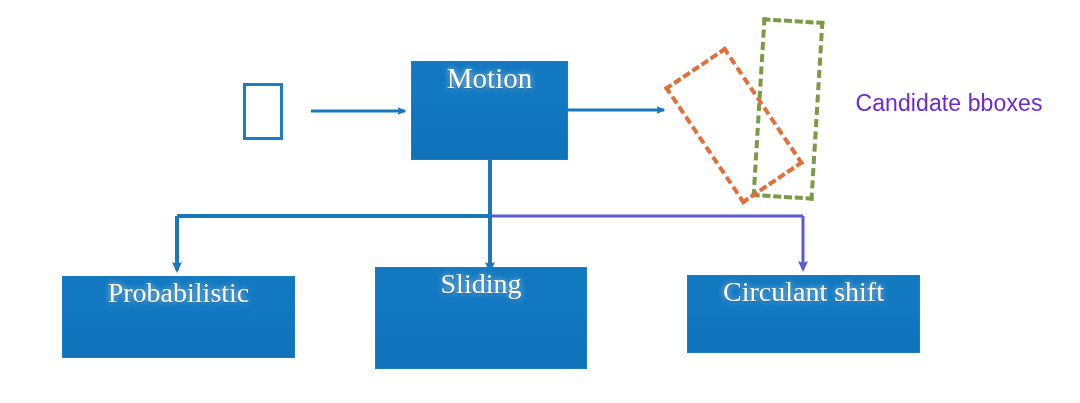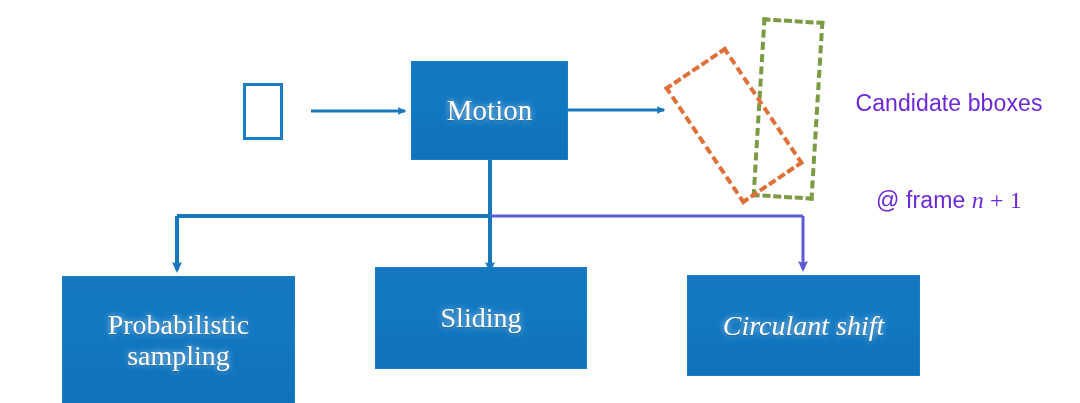--- a/index.html
+++ b/index.html
@@ -41,47 +41,45 @@
     font-size: 24px;
   }
   .procbox {
     position: absolute;
     background: linear-gradient(180deg, #1378c0 0%, #1278c2 40%, #0f72ba 100%);
     border: 1px solid #1a7ec4;
     box-sizing: border-box;
     display: flex;
     flex-direction: column;
     align-items: center;
-    justify-content: center;
     color: #ffffff;
     font-family: "Liberation Serif", serif;
     text-align: center;
     text-shadow: 0 0 6px rgba(200,230,255,0.85), 0 1px 2px rgba(0,0,0,0.35);
     line-height: 1.12;
   }
   #box-motion {
     left: 411px; top: 61px;
     width: 157px; height: 99px;
     font-size: 29px;
   }
   #box-prob {
     left: 62px; top: 276px;
-    width: 233px; height: 128px;
+    width: 233px; height: 82px;
     font-size: 28px;
   }
   #box-slide {
     left: 375px; top: 267px;
     width: 212px; height: 102px;
     font-size: 28px;
   }
   #box-circ {
     left: 687px; top: 275px;
-    width: 233px; height: 101px;
+    width: 233px; height: 78px;
     font-size: 28px;
-    font-style: italic;
   }
   #predicted-bbox {
     position: absolute;
     left: 243px; top: 83px;
     width: 40px; height: 57px;
     border: 3px solid #1a7ec4;
     box-sizing: border-box;
     background: transparent;
   }
   .dashbox {
@@ -167,26 +165,24 @@
 
   <div class="procbox" id="box-motion">
     <span>Motion</span>
   </div>
 
   <div class="dashbox" id="cand-green"></div>
   <div class="dashbox" id="cand-orange"></div>
 
   <div class="label" id="label-candidate">
     <span class="lbl-line">Candidate bboxes</span>
-    <span class="lbl-line"><span>@ frame </span><span class="mathvar">n</span><span class="mathop"> + 1</span></span>
   </div>
 
   <div class="procbox" id="box-prob">
     <span>Probabilistic</span>
-    <span>sampling</span>
   </div>
 
   <div class="procbox" id="box-slide">
     <span>Sliding</span>
   </div>
 
   <div class="procbox" id="box-circ">
     <span>Circulant shift</span>
   </div>
 

